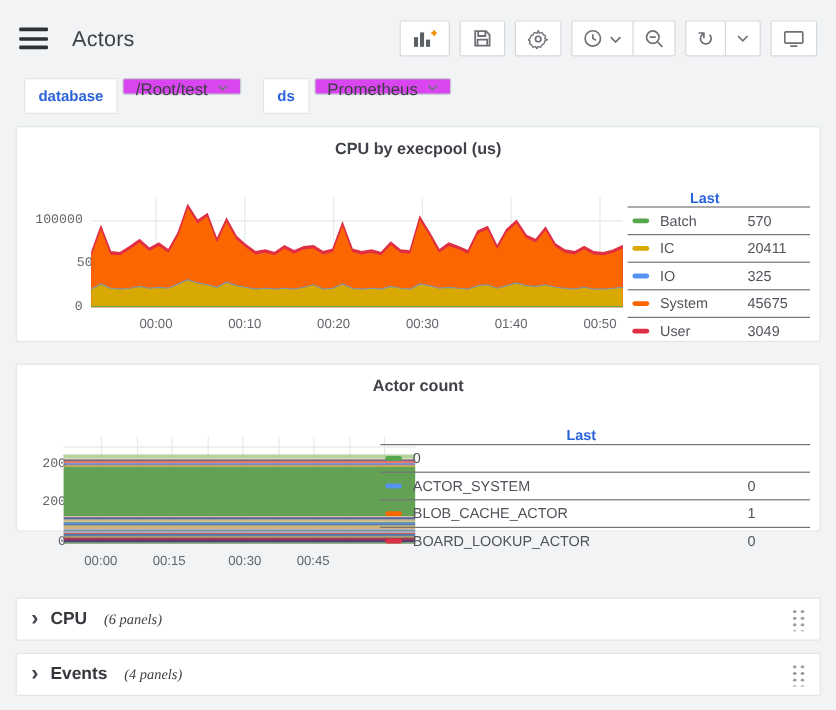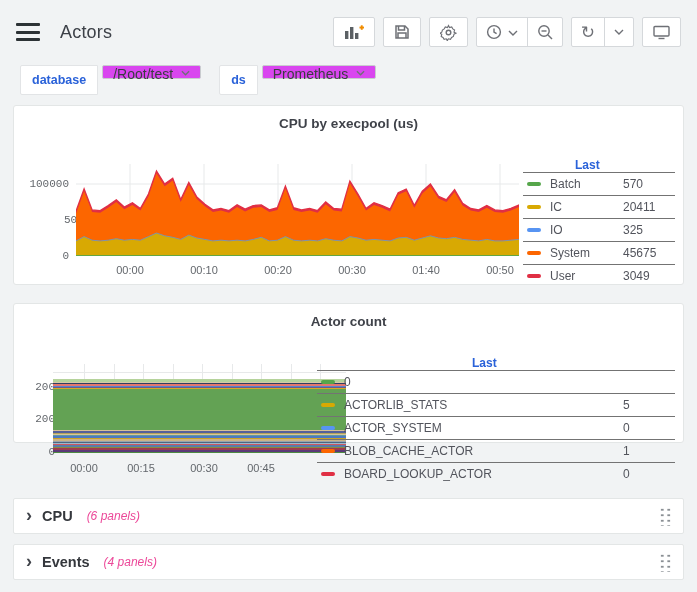--- a/index.html
+++ b/index.html
@@ -56,21 +56,21 @@
   .swatch { width:14px; height:4px; border-radius:2px; margin-right:9px; flex:none; }
   .lg-name { flex:1; white-space:nowrap; overflow:hidden; cursor:pointer; }
   .lg-val { width:52px; flex:none; text-align:left; }
   .lg-spacer { flex:1; }
 
   
   .dash-row { position:absolute; left:13px; right:13px; height:36px; background:#fff; border:1px solid #e3e6e6; border-radius:2px; display:flex; align-items:center; padding:0 12px; cursor:pointer; }
   #row-cpu { top:498px; } #row-events { top:544px; }
   .row-chev { font-size:18px; font-weight:bold; color:#41444b; margin-right:10px; line-height:1; margin-top:-3px; }
   .row-title { font-size:14.5px; font-weight:bold; color:#34373c; }
-  .row-count { font-size:12px; font-style:italic; color:#ec4899; margin-left:14px; }
+  .row-count { font-size:12px; font-style:italic; color:#404040; margin-left:14px;font-family:Liberation Serif, serif; }
   .drag-handle { margin-left:auto; width:13px; height:20px; background-image:radial-gradient(#8a8f94 1.3px, transparent 1.5px); background-size:6.5px 5.5px; background-position:1px 1px; cursor:grab; }
 </style>
 </head>
 <body>
 
 <div class="app">
 
   <div class="header">
     <div class="burger">
         <i></i>
@@ -295,25 +295,20 @@
     <div class="legend" id="legend2">
       <div class="lg-head">
           <span class="lg-spacer"></span>
           <span class="lg-val">Last</span>
         </div>
       <div class="lg-row">
           <span class="swatch" style="background: rgb(86, 166, 75);"></span>
           <span class="lg-val">0</span>
         </div>
       <div class="lg-row">
-          <span class="swatch" style="background: rgb(216, 169, 3);"></span>
-          <span class="lg-name">ACTORLIB_STATS</span>
-          <span class="lg-val">5</span>
-        </div>
-      <div class="lg-row">
           <span class="swatch" style="background: rgb(87, 148, 242);"></span>
           <span class="lg-name">ACTOR_SYSTEM</span>
           <span class="lg-val">0</span>
         </div>
       <div class="lg-row">
           <span class="swatch" style="background: rgb(252, 102, 0);"></span>
           <span class="lg-name">BLOB_CACHE_ACTOR</span>
           <span class="lg-val">1</span>
         </div>
       <div class="lg-row">

